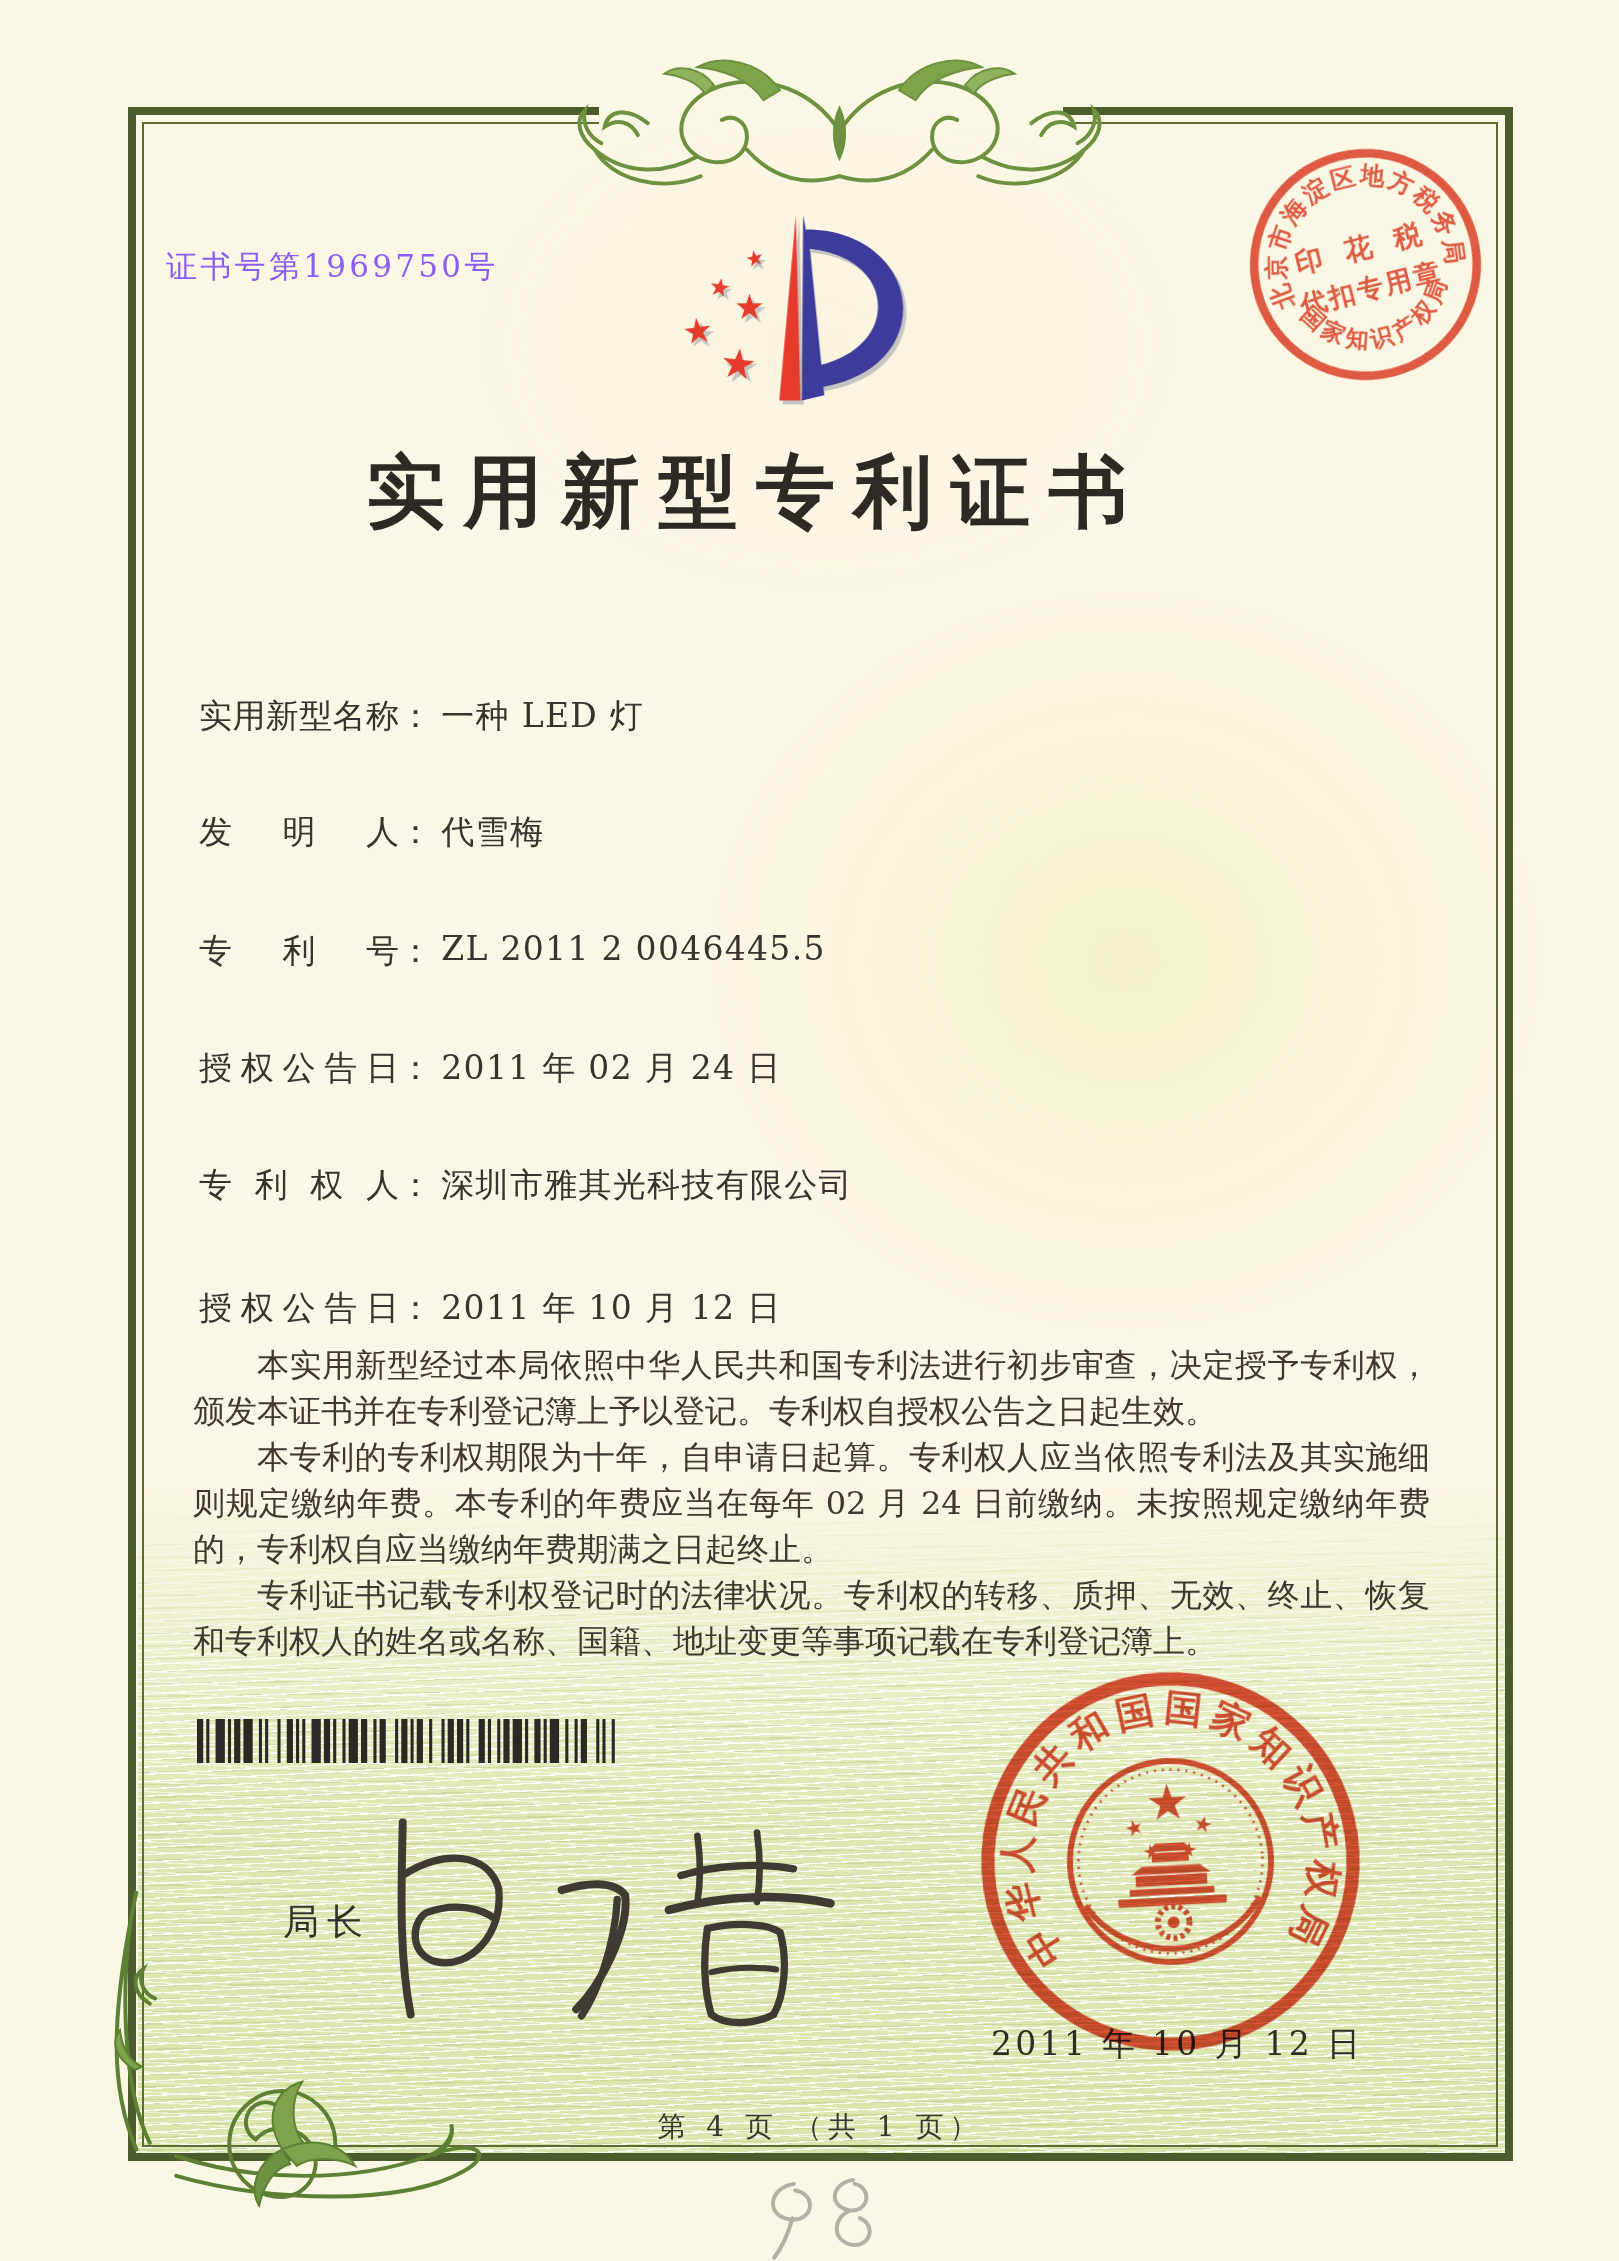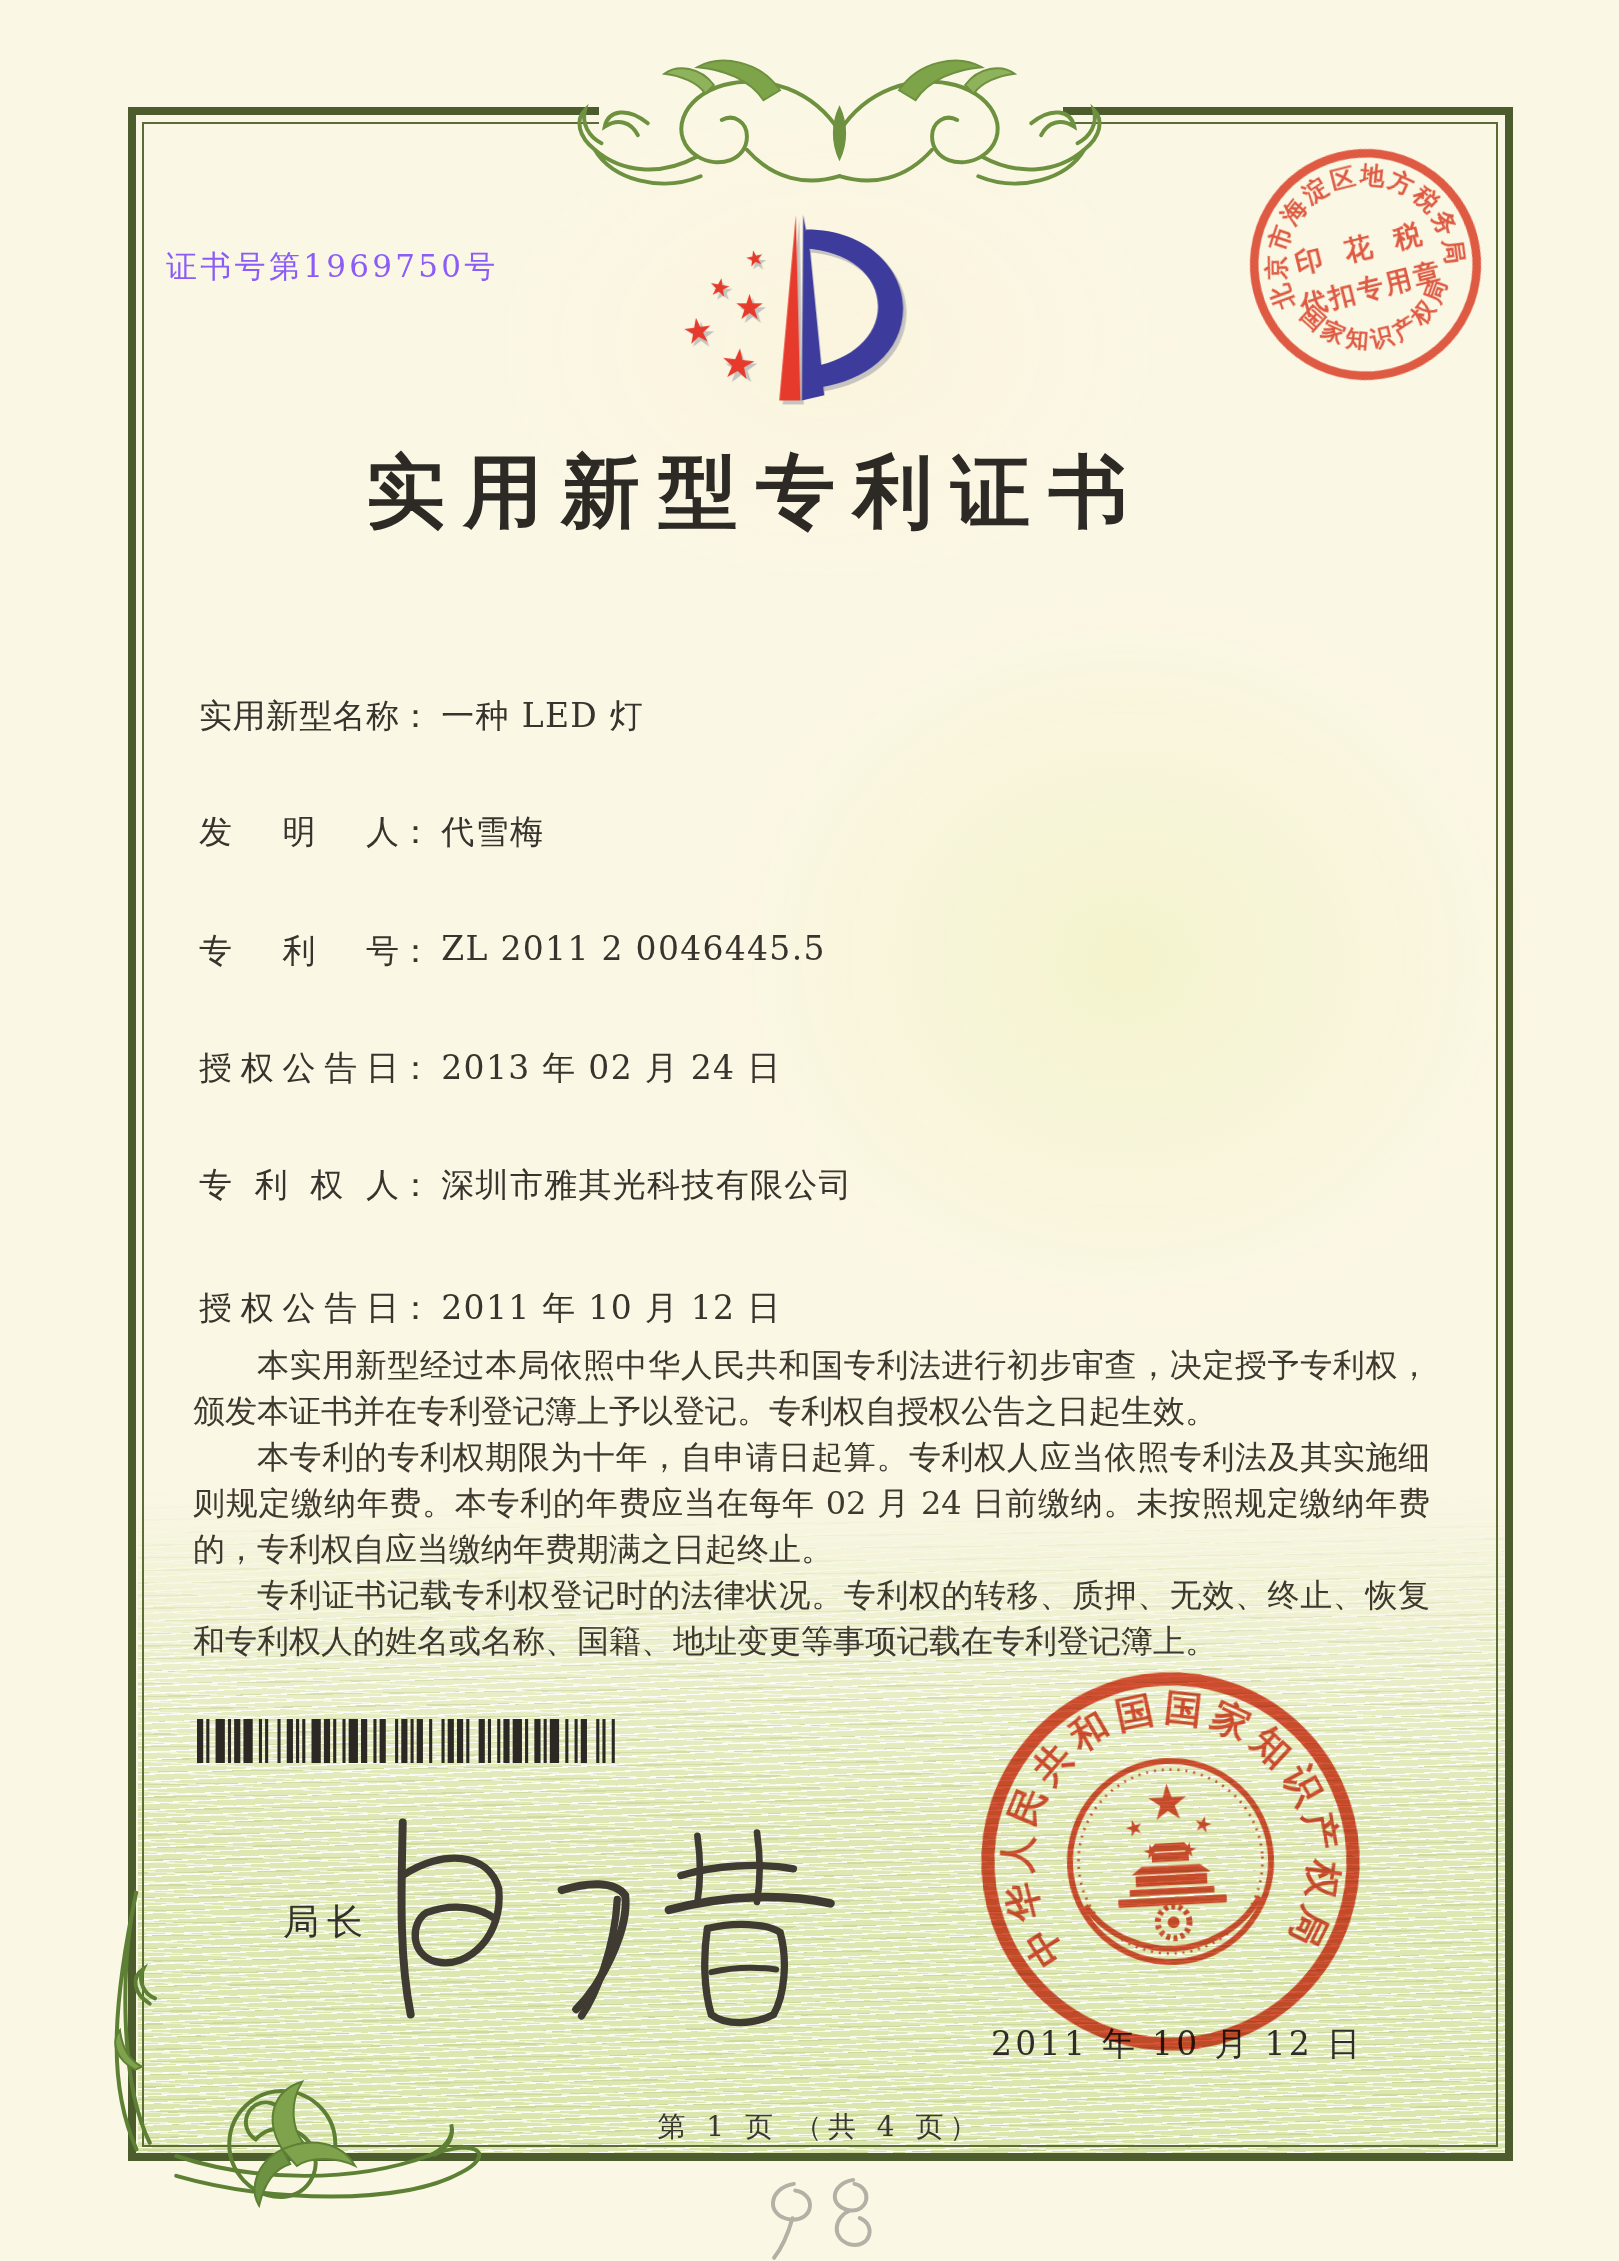--- a/index.html
+++ b/index.html
@@ -152,21 +152,21 @@
 <div class="abs field f0">
   <span class="lab">实用新型名称</span><span class="sep">：</span><span class="val">一种 LED 灯</span>
 </div>
 <div class="abs field f1">
   <span class="lab">发明人</span><span class="sep">：</span><span class="val">代雪梅</span>
 </div>
 <div class="abs field f2">
   <span class="lab">专利号</span><span class="sep">：</span><span class="val">ZL 2011 2 0046445.5</span>
 </div>
 <div class="abs field f3">
-  <span class="lab">授权公告日</span><span class="sep">：</span><span class="val">2013 年 02 月 24 日</span>
+  <span class="lab">授权公告日</span><span class="sep">：</span><span class="val">2011 年 02 月 24 日</span>
 </div>
 <div class="abs field f4">
   <span class="lab">专利权人</span><span class="sep">：</span><span class="val">深圳市雅其光科技有限公司</span>
 </div>
 <div class="abs field f5">
   <span class="lab">授权公告日</span><span class="sep">：</span><span class="val">2011 年 10 月 12 日</span>
 </div>
 
 <div class="abs body-text">
   <p>本实用新型经过本局依照中华人民共和国专利法进行初步审查，决定授予专利权，颁发本证书并在专利登记簿上予以登记。专利权自授权公告之日起生效。</p>
@@ -264,21 +264,21 @@
         <rect x="236" y="340" width="128" height="10"></rect>
         <rect x="218" y="354" width="164" height="12" rx="2"></rect>
         <circle cx="300" cy="392" r="9"></circle>
       </g>
       <circle cx="300" cy="392" r="24" fill="none" stroke="#dc4a30" stroke-width="9" stroke-dasharray="6 5"></circle>
       <path d="M168,360 C200,412 260,432 300,432 C340,432 400,412 432,360" fill="none" stroke="#dc4a30" stroke-width="9"></path>
     </g>
   </g>
 </svg>
 
-<div class="abs footer">第 1 页 （共 4 页）</div>
+<div class="abs footer">第 4 页 （共 1 页）</div>
 
 <svg class="abs pencil" width="172" height="89" viewBox="0 0 260 135">
   <g stroke="#b5b0a6" stroke-width="6" fill="none" stroke-linecap="round">
     <path d="M60,18 C22,24 16,66 54,72 C90,76 96,34 62,28 M58,70 C50,98 42,115 30,130"></path>
     <path d="M150,12 C116,18 112,52 144,58 C174,62 180,24 152,18 M146,58 C120,68 116,102 146,110 C176,116 186,80 160,70"></path>
   </g>
 </svg>
 
 
 </body></html>

